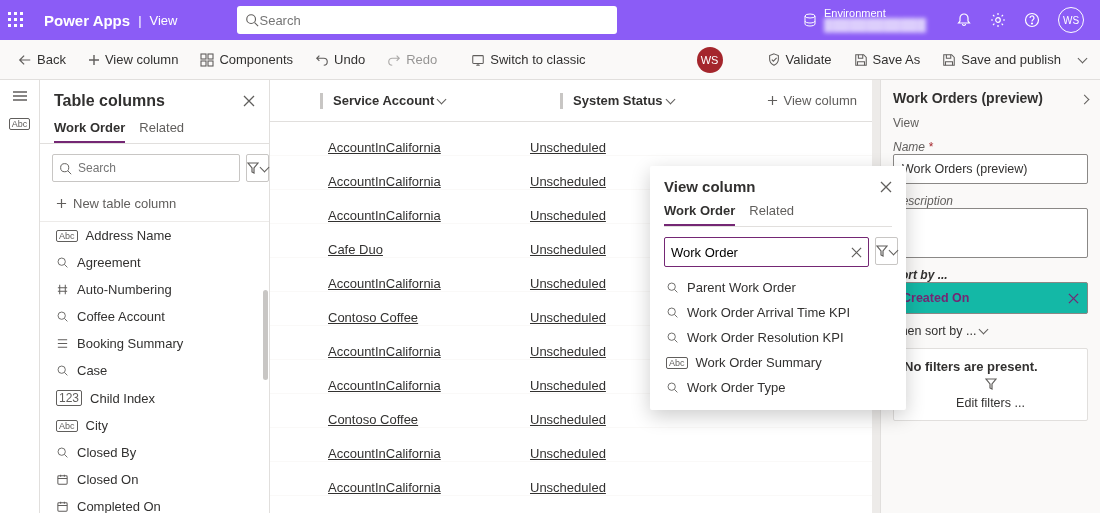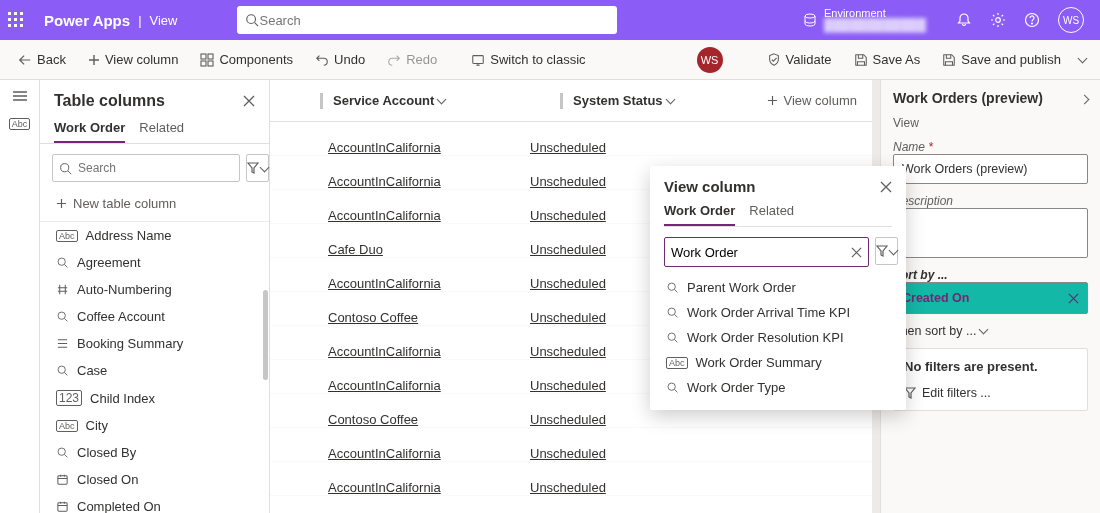--- a/index.html
+++ b/index.html
@@ -64,21 +64,21 @@
   .rp-head{display:flex;align-items:center;justify-content:space-between;}
   .rp-title{font-weight:600;font-size:14px;}
   .rp-tab{font-size:12px;color:#605e5c;}
   .rp-label{font-size:12px;color:#605e5c;font-style:italic;}
   .req::after{content:" *"; color:#a4262c;}
   .rp-input{height:30px;border:1px solid #8a8886;border-radius:2px;background:#fff;padding:0 8px;font-size:12.5px;display:flex;align-items:center;}
   .rp-textarea{height:50px;border:1px solid #8a8886;border-radius:2px;background:#fff;}
   .sort-chip{height:32px;border:1px solid #8a8886;border-radius:2px;background:#14b8a6;display:flex;align-items:center;justify-content:space-between;padding:0 8px;font-size:12.5px;color:#742774; font-weight:600;}
   .thensort{font-size:12.5px;color:#323130;display:flex;align-items:center;gap:4px;cursor:pointer;}
   .filters-box{border:1px solid #e1dfdd;padding:10px;background:#fff;border-radius:2px;}
-  .edit-filters{display:flex;align-items:center;gap:6px;font-size:12.5px;margin-top:12px;cursor:pointer;}
+  .edit-filters{display:flex;align-items:center;gap:6px;font-size:12.5px;margin-top:4px;cursor:pointer;flex-direction:column;}
 
   
   .popover { position: absolute; left: 650px; top: 86px; width: 256px; background: #fff; box-shadow: 0 6px 20px rgba(0,0,0,0.2); border-radius: 2px; padding: 12px 14px 10px 14px; z-index: 50; }
   .pop-head { display: flex; align-items: center; justify-content: space-between; margin-bottom: 8px; }
   .pop-title { font-weight: 600; font-size: 15px; }
   .pop-tabs { display: flex; gap: 14px; border-bottom: 1px solid #e1dfdd; margin-bottom: 10px; }
   .pop-tab { padding-bottom: 6px; cursor: pointer; color:#605e5c;}
   .pop-tab.active { color:#323130; font-weight:600; border-bottom:2px solid #742774;}
   .pop-search-row { display: flex; gap: 6px; margin-bottom: 8px; }
   .pop-search { flex: 1; height: 30px; border: 1px solid #742774; border-radius: 2px; display: flex; align-items: center; padding: 0 6px; gap: 4px; }

